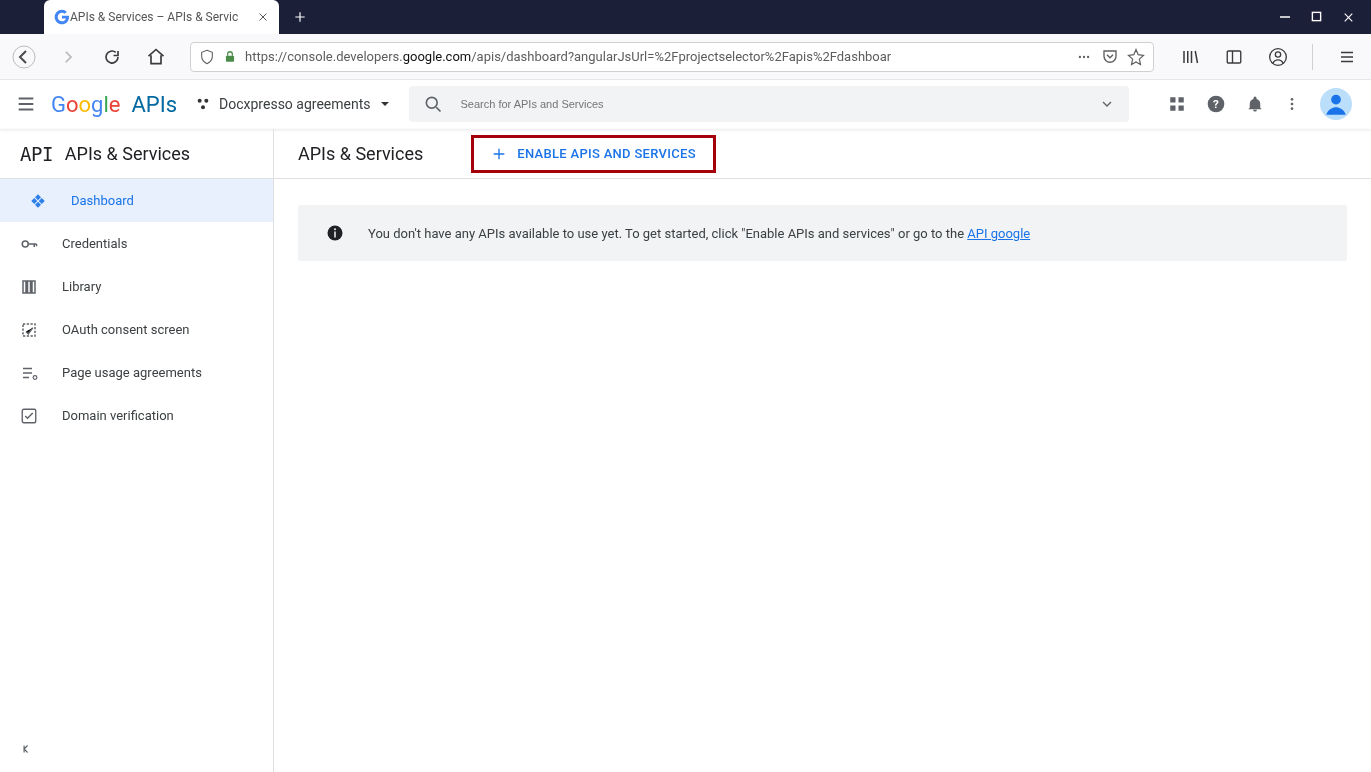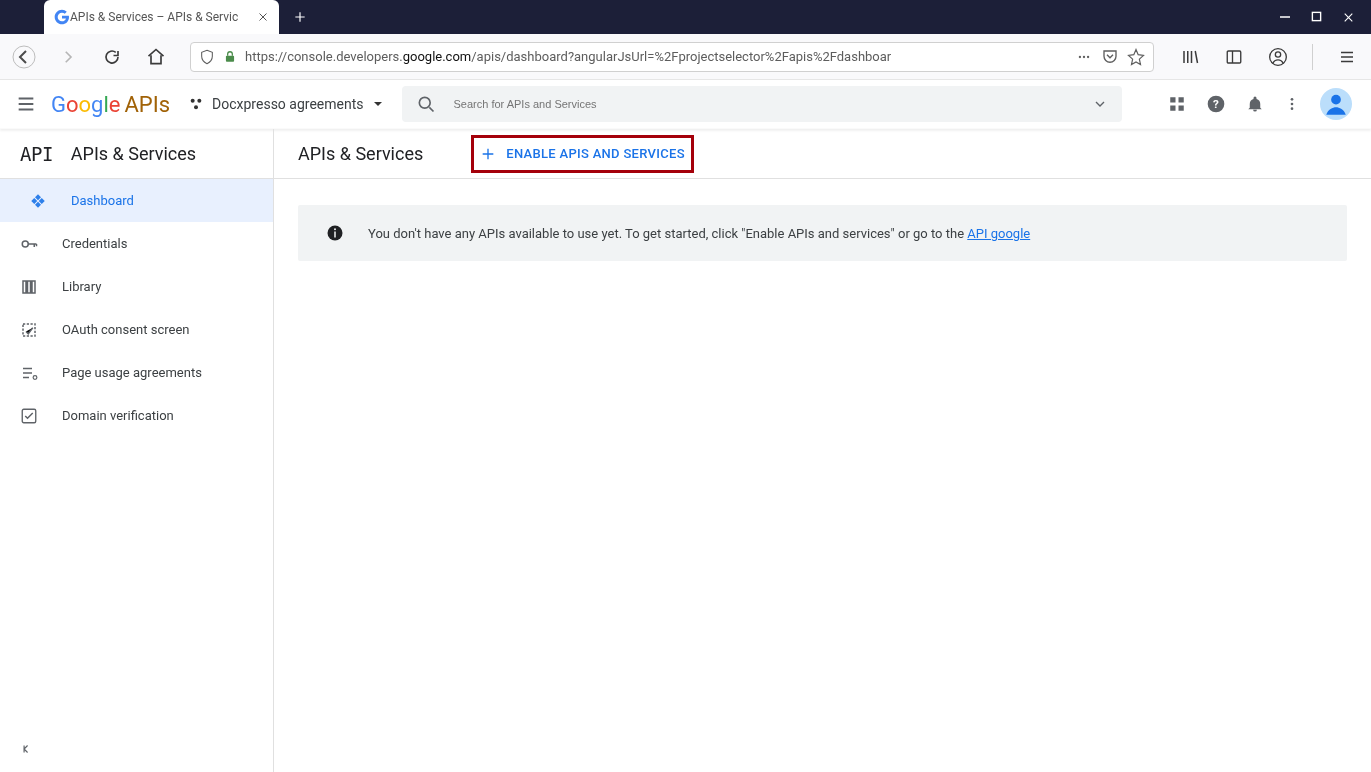--- a/index.html
+++ b/index.html
@@ -15,39 +15,39 @@
     .nav-icon { width:28px; height:28px; display:flex; align-items:center; justify-content:center; color:#3b3b3b; border-radius:4px; cursor:pointer; }
     .nav-icon.disabled { color:#b6b6b6; }
     .url-bar { flex:1; margin:0 6px 0 4px; height:30px; border:1px solid #d0d0d0; border-radius:4px; display:flex; align-items:center; padding:0 8px; gap:8px; background:#fff; }
     .url-lock { color:#4b8c4b; }
     .url-text { flex:1; font-size:13px; color:#5d5d5d; overflow:hidden; white-space:nowrap; text-overflow:ellipsis; }
     .url-strong { color:#111; }
     .app-bar { height:49px; background:#fff; display:flex; align-items:center; padding:0 15px; gap:14px; border-bottom:1px solid rgba(0,0,0,.02); box-shadow:0 2px 2px rgba(0,0,0,.06);}
     .hamburger { cursor:pointer; }
     .brand { display:flex; align-items:baseline; font-size:22px; font-weight:400; }
     .brand .g1{color:#4285f4;} .brand .g2{color:#ea4335;} .brand .g3{color:#fbbc05;} .brand .g4{color:#4285f4;} .brand .g5{color:#34a853;} .brand .g6{color:#ea4335;}
-    .brand .apis{ color:#a16207; margin-left:4px; font-size:22px;}
+    .brand .apis{ color:#0369a1; margin-left:11px; font-size:22px;}
     .project-selector { display:flex; align-items:center; gap:8px; cursor:pointer; font-size:14px; color:#3c4043; padding:0 4px;}
     .search-box { flex:1; height:36px; background:#f1f3f4; border-radius:4px; display:flex; align-items:center; padding:0 14px; gap:18px; max-width:720px;}
     .search-box input { flex:1; border:none; background:transparent; font-size:11px; outline:none; color:#5f6368; }
     .app-bar-right { margin-left:auto; display:flex; align-items:center; gap:20px; padding-right:4px; }
     .avatar { width:32px; height:32px; border-radius:50%; background:#bbdefb; display:flex; align-items:center; justify-content:center; }
     .main { display:flex; height:calc(100% - 34px - 46px - 49px); }
     .sidebar { width:274px; border-right:1px solid #e0e0e0; display:flex; flex-direction:column; }
-    .sidebar-header { height:50px; display:flex; align-items:center; padding:0 20px; gap:18px; font-size:18px; color:#202124; border-bottom:1px solid #e0e0e0; }
+    .sidebar-header { height:50px; display:flex; align-items:center; padding:0 20px; gap:12px; font-size:18px; color:#202124; border-bottom:1px solid #e0e0e0; }
     .api-mono { font-family:monospace; font-weight:400; letter-spacing:-0.5px; font-size:19px;}
     .nav-item { height:43px; display:flex; align-items:center; padding:0 20px; gap:24px; font-size:13px; color:#3c4043; cursor:pointer; }
     .nav-item.active { background:#e8f0fe; color:#1a73e8;padding-left:29px; }
     .nav-item.active svg { color:#1a73e8; }
     .nav-item svg { color:#5f6368; }
     .sidebar-collapse { margin-top:auto; padding:12px 18px 16px; cursor:pointer; color:#5f6368;}
     .content { flex:1; overflow:auto; }
     .content-header { height:50px; display:flex; align-items:center; padding:0 24px; gap:48px; border-bottom:1px solid #e0e0e0; }
     .page-title { font-size:18px; color:#202124; }
-    .enable-btn { display:flex; align-items:center; gap:10px; color:#1a73e8; font-size:13px; font-weight:500; letter-spacing:.3px; cursor:pointer; padding:8px 6px;justify-content:flex-end; }
+    .enable-btn { display:flex; align-items:center; gap:10px; color:#1a73e8; font-size:13px; font-weight:500; letter-spacing:.3px; cursor:pointer; padding:8px 17px;justify-content:flex-end; }
     .enable-highlight { border:3px solid #a4000a; }
     .banner { margin:26px 24px; background:#f1f3f4; min-height:56px; display:flex; align-items:center; padding:0 28px; gap:24px; font-size:13px; color:#3c4043; border-radius:2px;}
     .banner a { color:#1a73e8; text-decoration:underline; }
     svg { display:block; }
     .g-logo { width:16px; height:16px; }
   </style>
 </head>
 <body>
 
 <div class="window-title">

